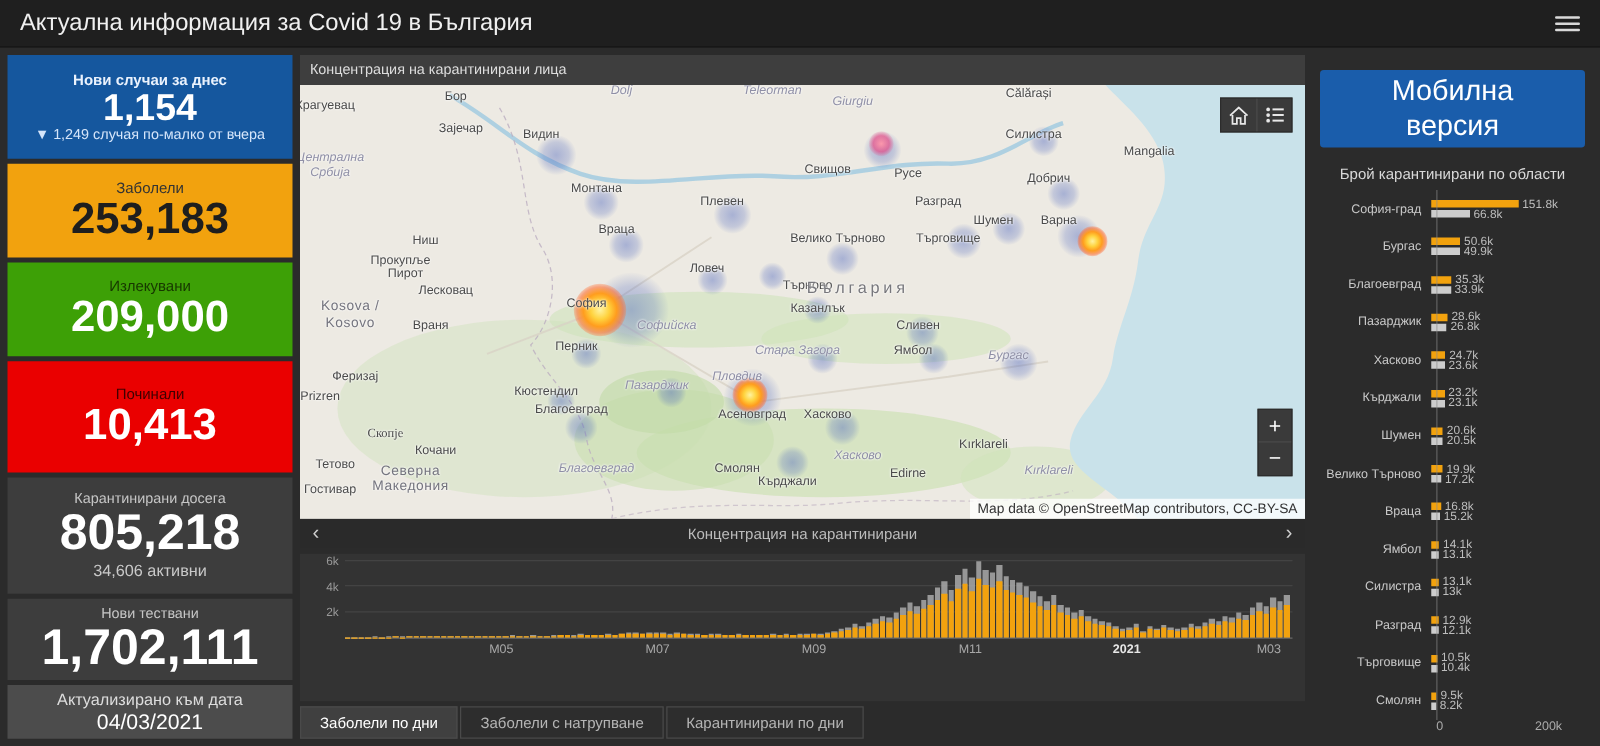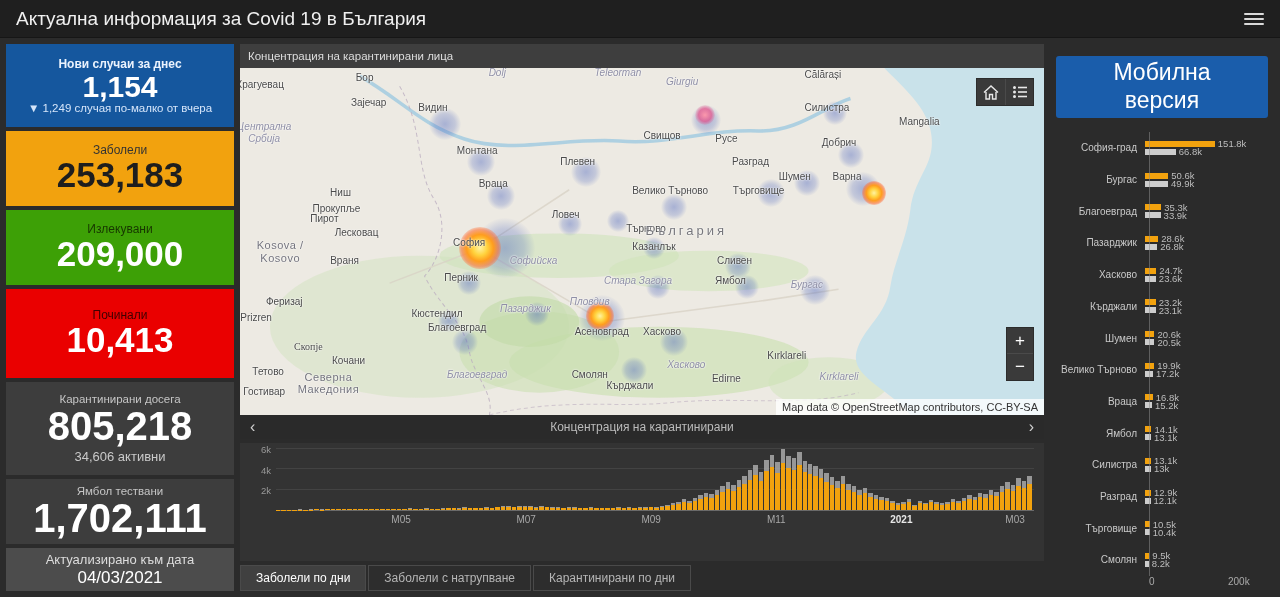--- a/index.html
+++ b/index.html
@@ -145,21 +145,21 @@
     <div class="card card-red">
       <div class="lbl">Починали</div>
       <div class="val">10,413</div>
     </div>
     <div class="card card-dark card-quar">
       <div class="lbl">Карантинирани досега</div>
       <div class="val">805,218</div>
       <div class="sub">34,606 активни</div>
     </div>
     <div class="card card-dark card-test">
-      <div class="lbl">Ямбол тествани</div>
+      <div class="lbl">Нови тествани</div>
       <div class="val">1,702,111</div>
     </div>
     <div class="card card-updated">
       <div class="lbl">Актуализирано към дата</div>
       <div class="val">04/03/2021</div>
     </div>
   </aside>
 
   <main class="center-col">
 
@@ -226,21 +226,21 @@
             <div class="map-label region" style="left: 32%; top: 1.5%;">Dolj</div>
             <div class="map-label region" style="left: 47%; top: 1.5%;">Teleorman</div>
             <div class="map-label region" style="left: 55%; top: 4%;">Giurgiu</div>
             <div class="map-label " style="left: 72.5%; top: 2%;">Călărași</div>
             <div class="map-label " style="left: 73%; top: 11.5%;">Силистра</div>
             <div class="map-label " style="left: 84.5%; top: 15.5%;">Mangalia</div>
             <div class="map-label " style="left: 74.5%; top: 21.5%;">Добрич</div>
             <div class="map-label region" style="left: 3%; top: 18.5%;">Централна
 Србија</div>
             <div class="map-label " style="left: 12.5%; top: 36%;">Ниш</div>
-            <div class="map-label " style="left: 10%; top: 40.5%; margin-left: 16px;">Прокупље</div>
+            <div class="map-label " style="left: 10%; top: 40.5%;">Прокупље</div>
             <div class="map-label " style="left: 10.5%; top: 43.5%;">Пирот</div>
             <div class="map-label " style="left: 14.5%; top: 47.5%;">Лесковац</div>
             <div class="map-label " style="left: 13%; top: 55.5%;">Враня</div>
             <div class="map-label country-sm" style="left: 5%; top: 53%;">Kosova /
 Kosovo</div>
             <div class="map-label " style="left: 5.5%; top: 67.5%;">Феризај</div>
             <div class="map-label " style="left: 2%; top: 72%;">Prizren</div>
             <div class="map-label " style="left: 8.5%; top: 80.5%; font-family: Liberation Serif, serif;">Скопје</div>
             <div class="map-label " style="left: 3.5%; top: 87.5%;">Тетово</div>
             <div class="map-label " style="left: 3%; top: 93.5%;">Гостивар</div>
@@ -890,20 +890,21 @@
     <nav class="tabs">
       <div class="tab active">Заболели по дни</div>
       <div class="tab">Заболели с натрупване</div>
       <div class="tab">Карантинирани по дни</div>
     </nav>
 
   </main>
 
   <aside class="right-col">
     <div class="mobile-btn">Мобилна версия</div>
+    <div class="rp-title">Брой карантинирани по области</div>
     <div id="region-chart">
       <div class="axis-line"></div>
     <div class="rrow">
           <div class="rlabel">София-град</div>
           <div class="rbars">
             <div class="bar-line">
               <div class="rbar" style="width: 69.828px; background: rgb(242, 162, 14);"></div>
               <span class="rval">151.8k</span>
             </div>
             <div class="bar-line">

